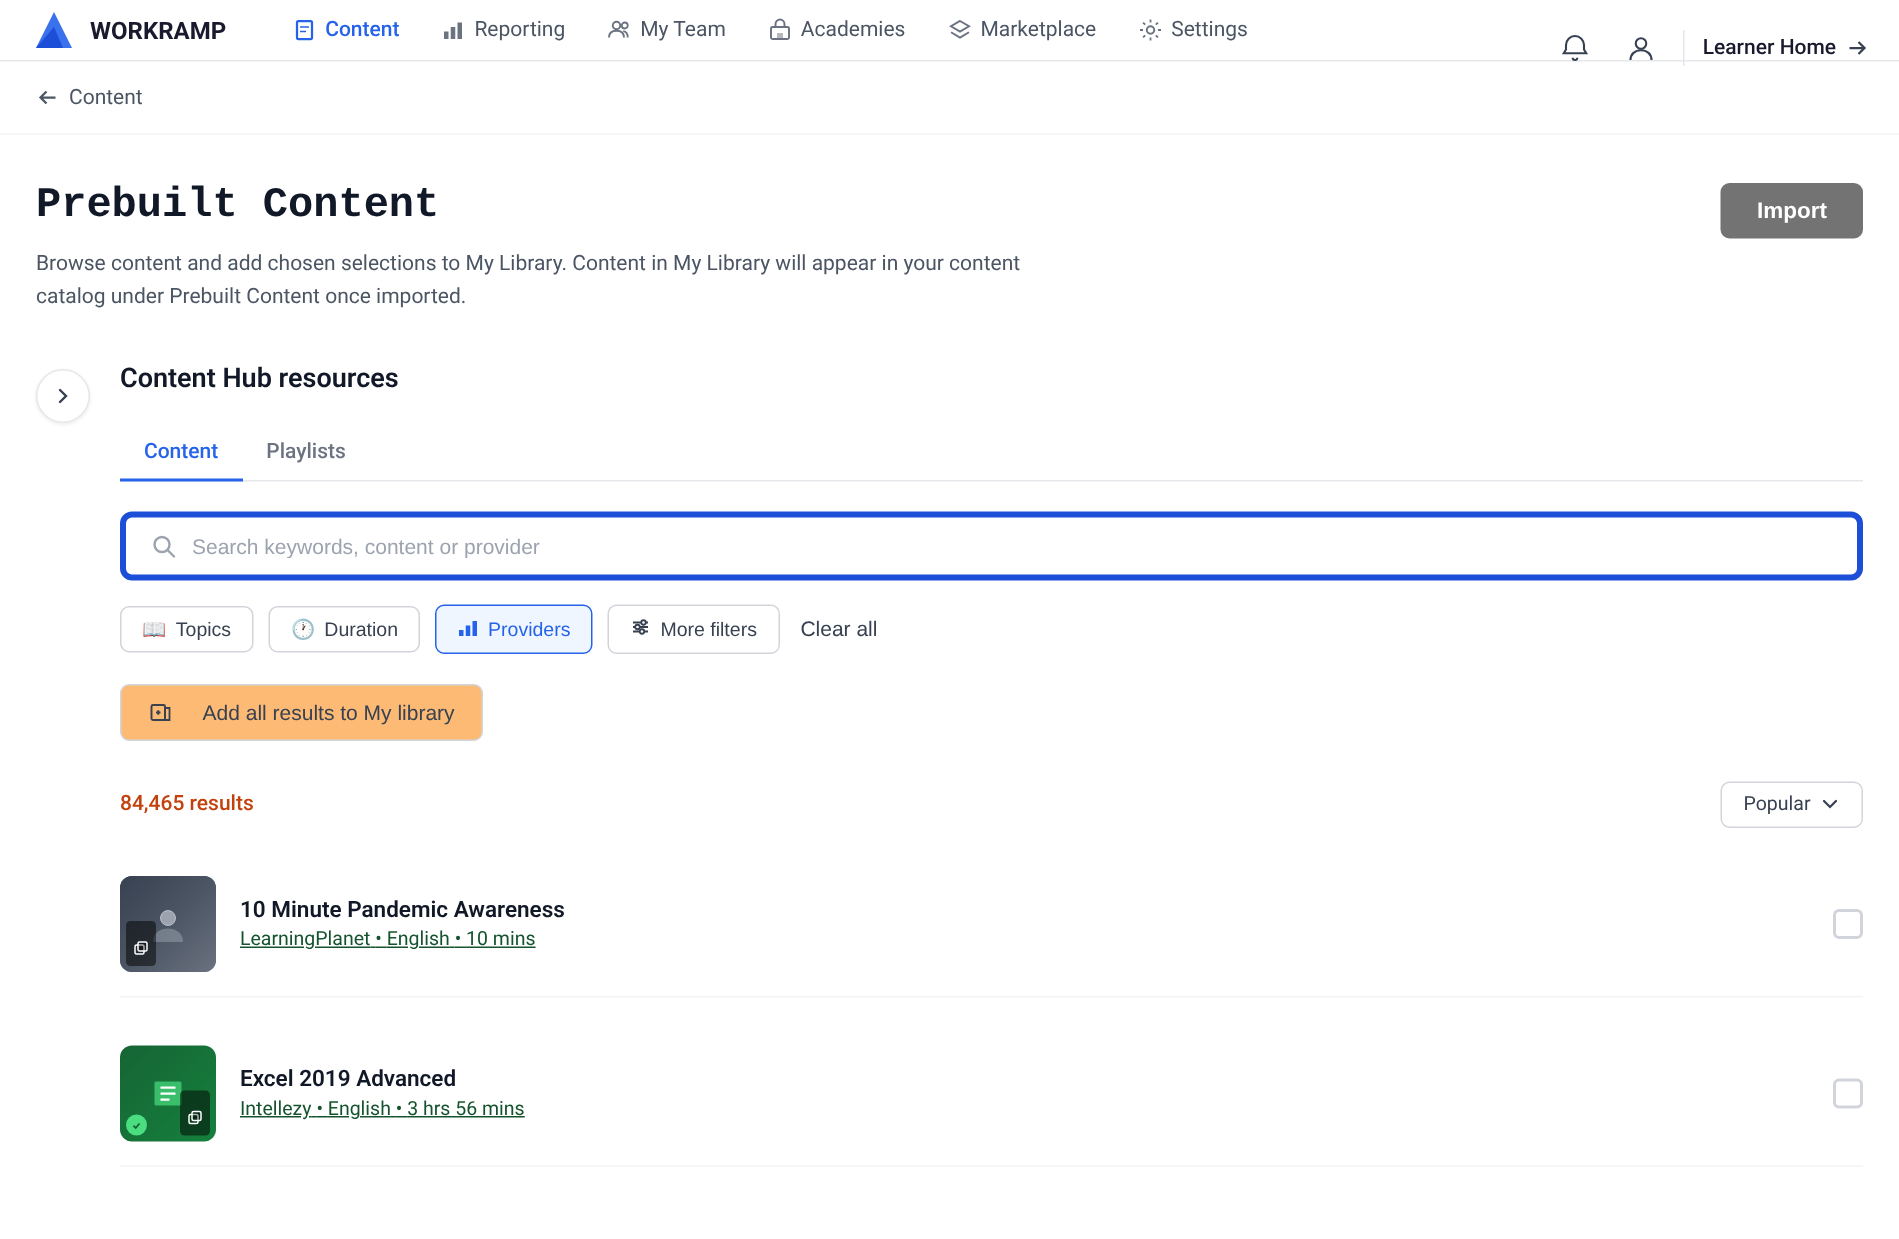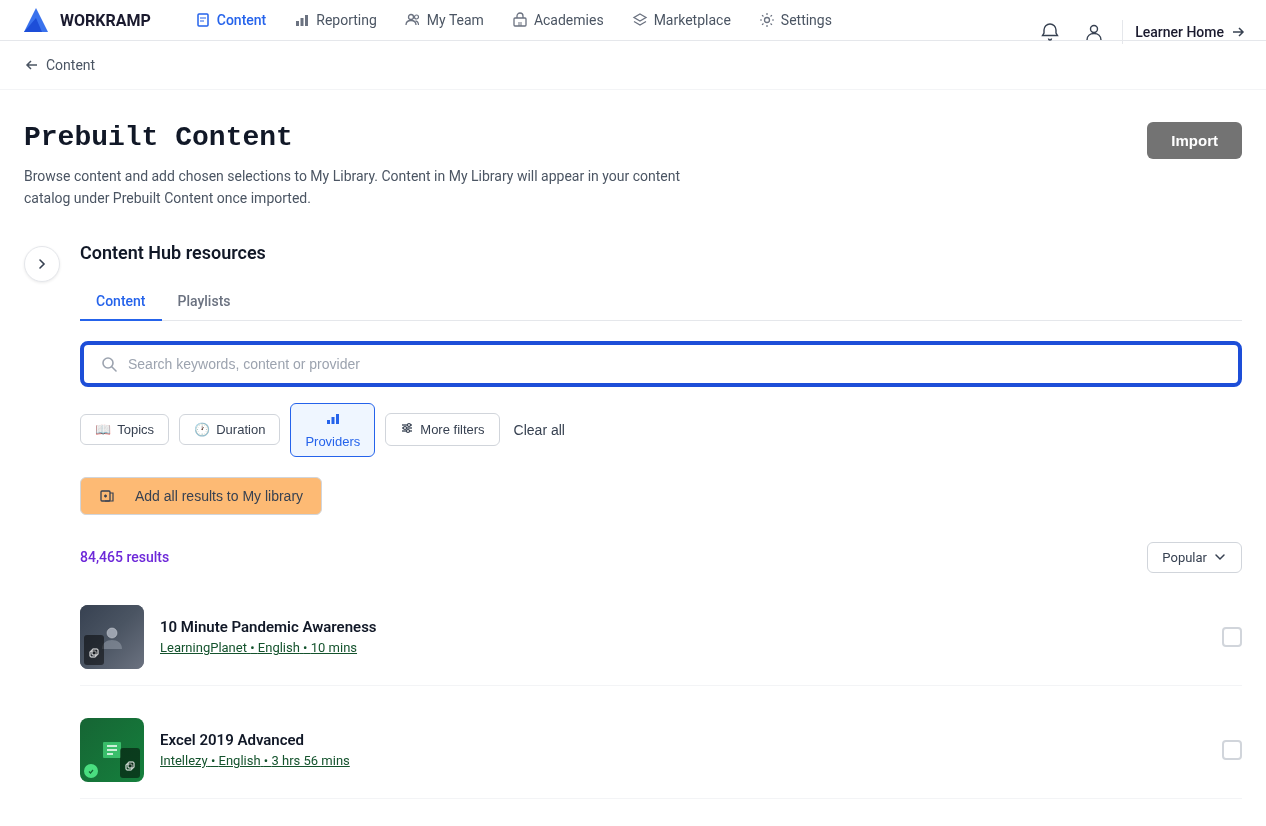--- a/index.html
+++ b/index.html
@@ -83,37 +83,37 @@
     .search-bar input::placeholder { color: #9ca3af; }
 
     
     .filters { display: flex; align-items: center; gap: 10px; margin-bottom: 20px; flex-wrap: wrap; }
     .filter-btn {
       display: flex; align-items: center; gap: 6px;
       padding: 7px 14px; border-radius: 6px; border: 1px solid #d1d5db;
       background: #fff; font-size: 13px; color: #374151; cursor: pointer;
       font-weight: 500;
     }
-    .filter-btn.active { border-color: #2563eb; color: #2563eb; background: #eff6ff; flex-direction: column; }
+    .filter-btn.active { border-color: #2563eb; color: #2563eb; background: #eff6ff; }
     .clear-all-btn {
       background: none; border: none; color: #374151; font-size: 14px;
       cursor: pointer; font-weight: 500; padding: 7px 4px;
     }
 
     
     .add-library-btn {
       display: flex; align-items: center; gap: 20px;
       padding: 10px 18px; border-radius: 6px; border: 1px solid #d1d5db;
       background: #fdba74; font-size: 14px; color: #374151; cursor: pointer;
       font-weight: 500; margin-bottom: 27px;
     }
 
     
     .results-bar { display: flex; align-items: center; justify-content: space-between; margin-bottom: 16px; }
-    .results-count { font-size: 14px; color: #6d28d9; font-weight: 500; }
+    .results-count { font-size: 14px; color: #c2410c; font-weight: 500; }
     .sort-dropdown {
       display: flex; align-items: center; gap: 6px;
       padding: 7px 14px; border-radius: 6px; border: 1px solid #d1d5db;
       background: #fff; font-size: 13px; color: #374151; cursor: pointer;
     }
 
     
     .content-list { display: flex; flex-direction: column; gap: 16px; }
     .content-item {
       display: flex; align-items: center; gap: 16px;

